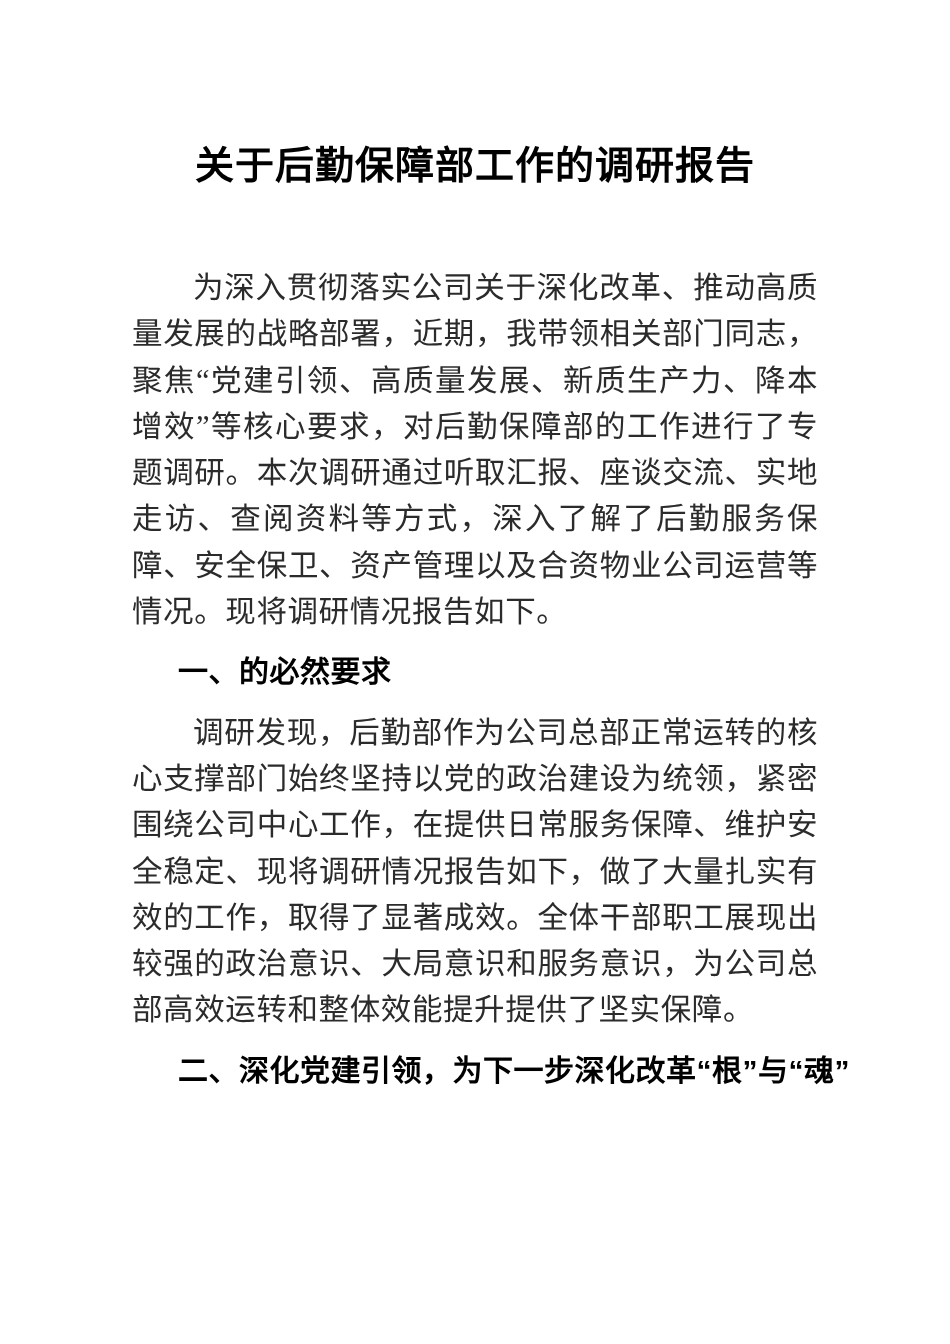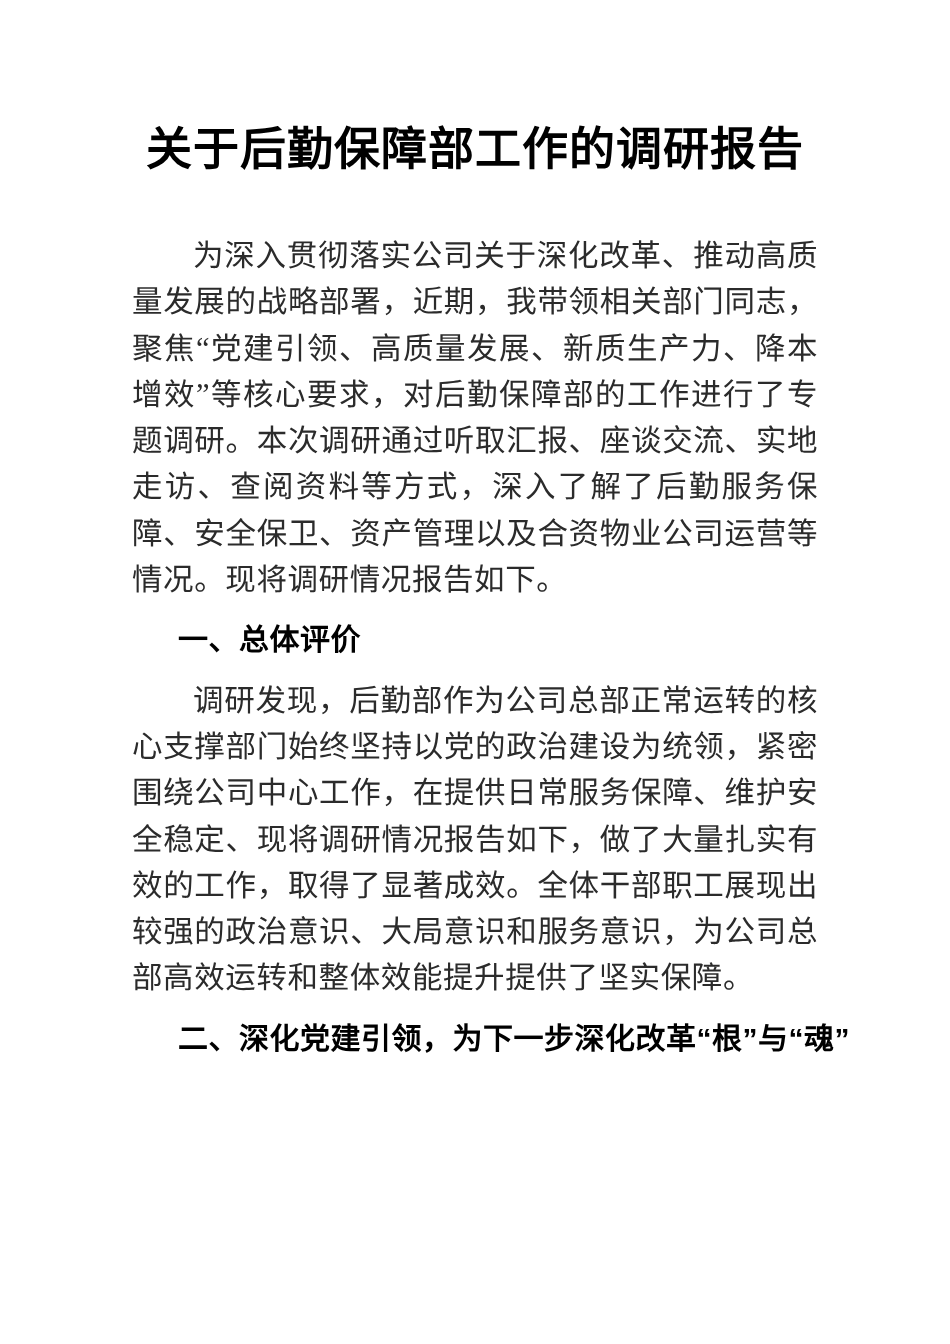--- a/index.html
+++ b/index.html
@@ -21,26 +21,26 @@
     position: relative;
     width: 950px;
     height: 1344px;
     background: #ffffff;
     box-sizing: border-box;
     padding: 0 118px 0 118px;
   }
 
   
   .doc-title {
-    margin: 0;
+    margin: 16px;
     padding: 0;
     text-align: center;
     font-family: "Liberation Serif", "DejaVu Serif", serif;
     font-weight: bold;
-    font-size: 46px;
+    font-size: 39px;
     line-height: 44px;
     letter-spacing: 1px;
     color: #000000;
     padding-top: 128px;
     white-space: nowrap;
   }
 
   
   .body-para {
     margin: 14px;
@@ -81,21 +81,21 @@
 <div class="page">
 
   <h1 class="doc-title">关于后勤保障部工作的调研报告</h1>
 
   <div class="gap-title-body"></div>
 
   <div class="content-flow">
 
     <p class="body-para">为深入贯彻落实公司关于深化改革、推动高质量发展的战略部署，近期，我带领相关部门同志，聚焦“党建引领、高质量发展、新质生产力、降本增效”等核心要求，对后勤保障部的工作进行了专题调研。本次调研通过听取汇报、座谈交流、实地走访、查阅资料等方式，深入了解了后勤服务保障、安全保卫、资产管理以及合资物业公司运营等情况。现将调研情况报告如下。</p>
 
-    <h2 class="section-heading">一、总体评价</h2>
+    <h2 class="section-heading">一、的必然要求</h2>
 
     <p class="body-para">调研发现，后勤部作为公司总部正常运转的核心支撑部门始终坚持以党的政治建设为统领，紧密围绕公司中心工作，在提供日常服务保障、维护安全稳定、现将调研情况报告如下，做了大量扎实有效的工作，取得了显著成效。全体干部职工展现出较强的政治意识、大局意识和服务意识，为公司总部高效运转和整体效能提升提供了坚实保障。</p>
 
 
     <h2 class="section-heading">二、深化党建引领，为下一步深化改革“根”与“魂”</h2>
 
   </div>
 
 </div>
 

